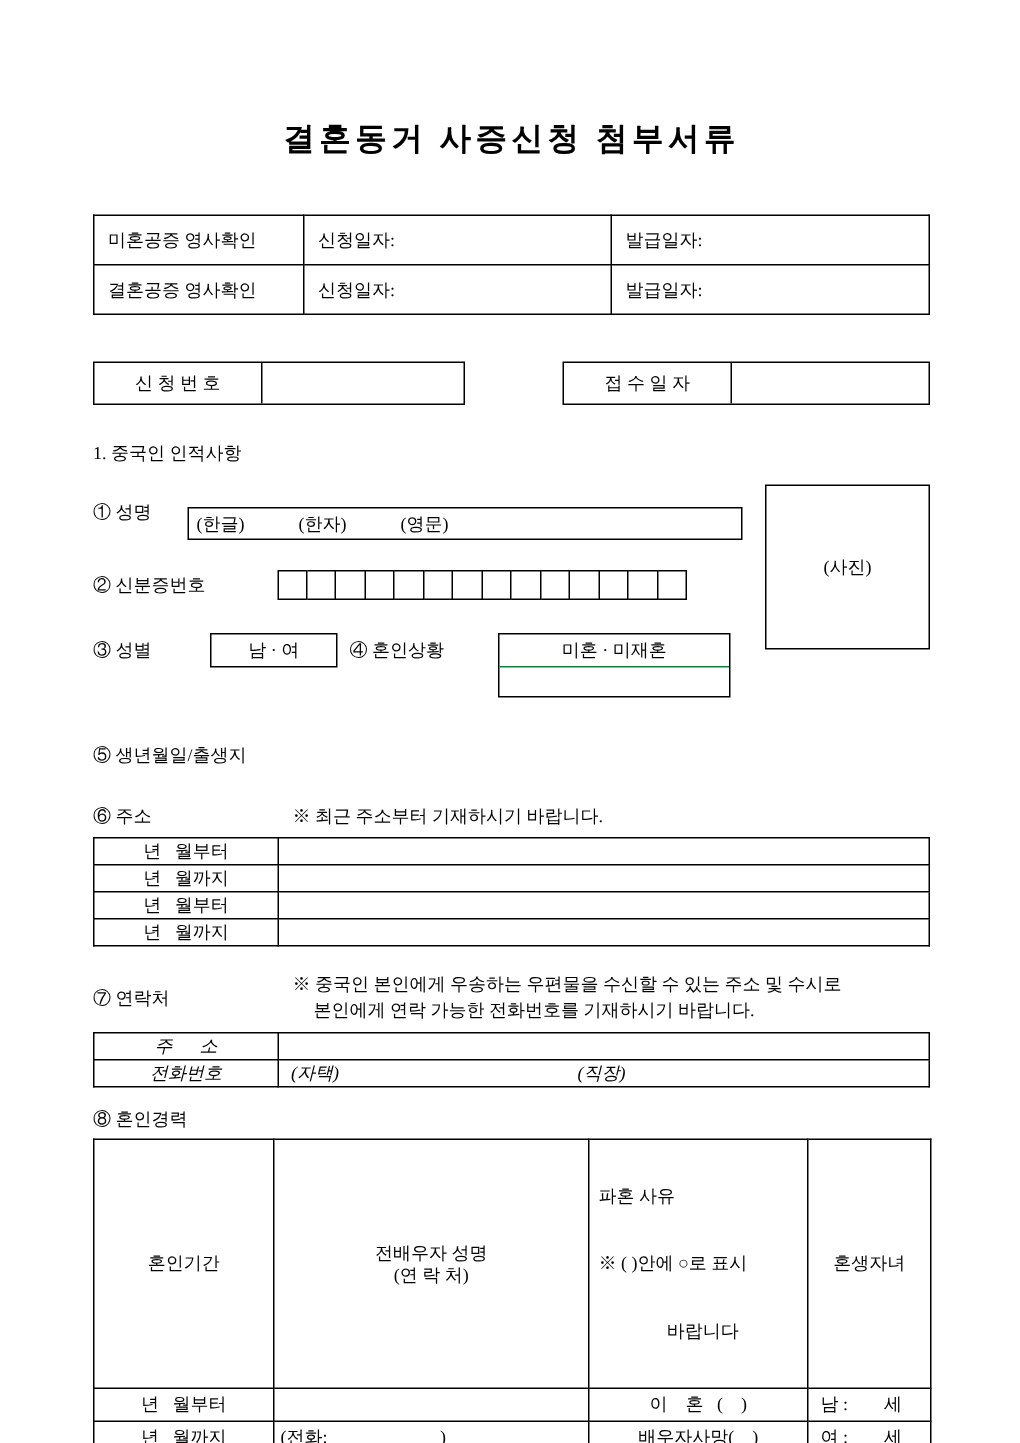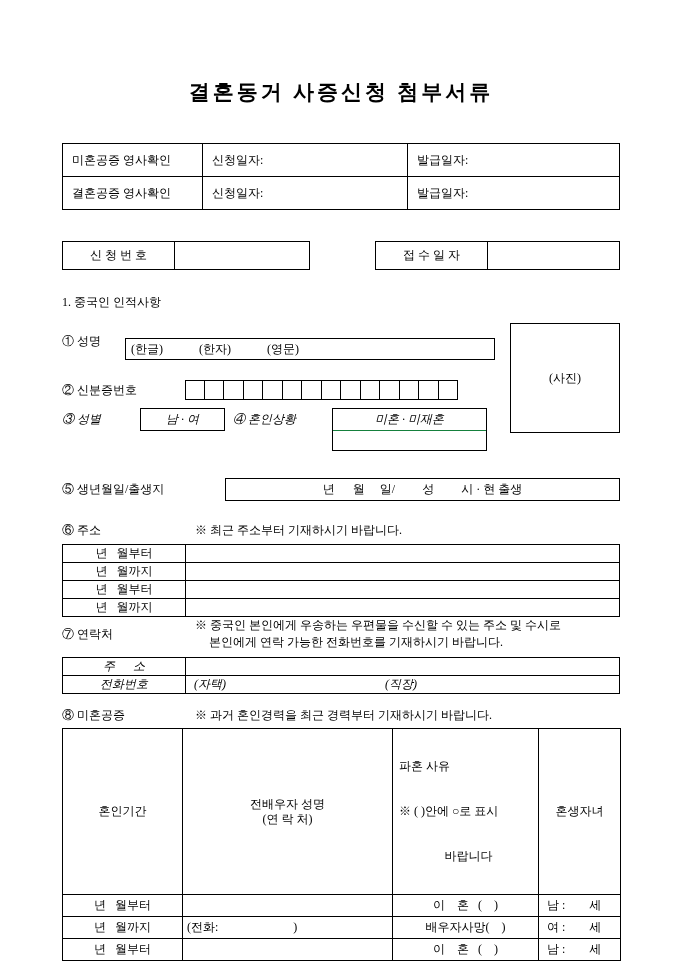--- a/index.html
+++ b/index.html
@@ -46,21 +46,21 @@
   .name-label { width: 63px; }
   .name-box { flex: 1; height: 22px; border: 1px solid #000;
               display: flex; align-items: center; padding-left: 5px; white-space: pre; margin-top: 16px; }
 
   .id-row { margin-top: 21px; height: 20px; }
   .id-label { width: 123px; }
   .id-cells { display: flex; height: 20px; }
   .id-cell { width: 19.5px; height: 20px; border: 1px solid #000; border-left: none; }
   .id-cell:first-child { border-left: 1px solid #000; }
 
-  .gender-row { margin-top: 8px; align-items: flex-start; font-style: italic; }
+  .gender-row { margin-top: 22px; align-items: flex-start; }
   .gender-label { width: 78px; line-height: 23px; }
   .gender-box { width: 85px; height: 23px; border: 1px solid #000;
                 text-align: center; line-height: 21px; white-space: pre; }
   .marital-label { width: 107px; padding-left: 8px; line-height: 23px; }
   .marital-box { width: 155px; border: 1px solid #000; }
   .marital-top { height: 22px; line-height: 21px; text-align: center;
                  border-bottom: 1px solid #15803d; white-space: pre; }
   .marital-bottom { height: 19px; }
 
   .birth-row { margin-top: 27px; height: 23px; }
@@ -69,21 +69,21 @@
                text-align: center; line-height: 21px; white-space: pre; }
 
   .head-row { display: flex; font-size: 12px; }
   .addr-head { margin-top: 21px; }
   .nlabel { width: 133px; }
 
   .addr-table { margin-top: 5px; }
   .addr-table td { height: 17px; }
   .addr-table .period { width: 123px; text-align: center; white-space: pre; }
 
-  .contact-head { display: flex; align-items: center; font-size: 12px; }
+  .contact-head { margin-top: 17px; display: flex; align-items: center; font-size: 12px; }
   .contact-notes div { line-height: 17px; white-space: pre; }
   .contact-notes .indent { padding-left: 14px; }
 
   .contact-table { margin-top: 6px; }
   .contact-table td { height: 18px; font-style: italic; }
   .contact-table .lcol { width: 123px; text-align: center; white-space: pre; }
   .phone-home { display: inline-block; width: 196px; padding-left: 8px; }
   .phone-work { display: inline-block; }
 
   .marriage-head { margin-top: 13px; }
@@ -177,21 +177,20 @@
         </div>
       </div>
     </div>
     <div class="photo-box">
       <span>(사진)</span>
     </div>
   </div>
 
   <div class="frow birth-row">
     <span class="flabel birth-label">⑤ 생년월일/출생지</span>
-    <div class="birth-box">년      월     일/         성         시 · 현 출생</div>
   </div>
 
   <div class="head-row addr-head">
     <span class="nlabel">⑥ 주소</span>
     <span class="note">※ 최근 주소부터 기재하시기 바랍니다.</span>
   </div>
   <table class="addr-table">
     <tbody>
         <tr>
       <td class="period">년   월부터</td>
@@ -229,22 +228,21 @@
       <td class="lcol">전화번호</td>
       <td>
         <span class="phone-home">(자택)</span>
         <span class="phone-work">(직장)</span>
       </td>
     </tr>
   </tbody>
     </table>
 
   <div class="head-row marriage-head">
-    <span class="nlabel">⑧ 미혼공증</span>
-    <span class="note">※ 과거 혼인경력을 최근 경력부터 기재하시기 바랍니다.</span>
+    <span class="nlabel">⑧ 혼인경력</span>
   </div>
   <table class="marriage-table">
     <colgroup>
         <col class="c1">
         <col class="c2">
         <col class="c3">
         <col class="c4">
       </colgroup>
     <tbody>
         <tr class="mhead">

